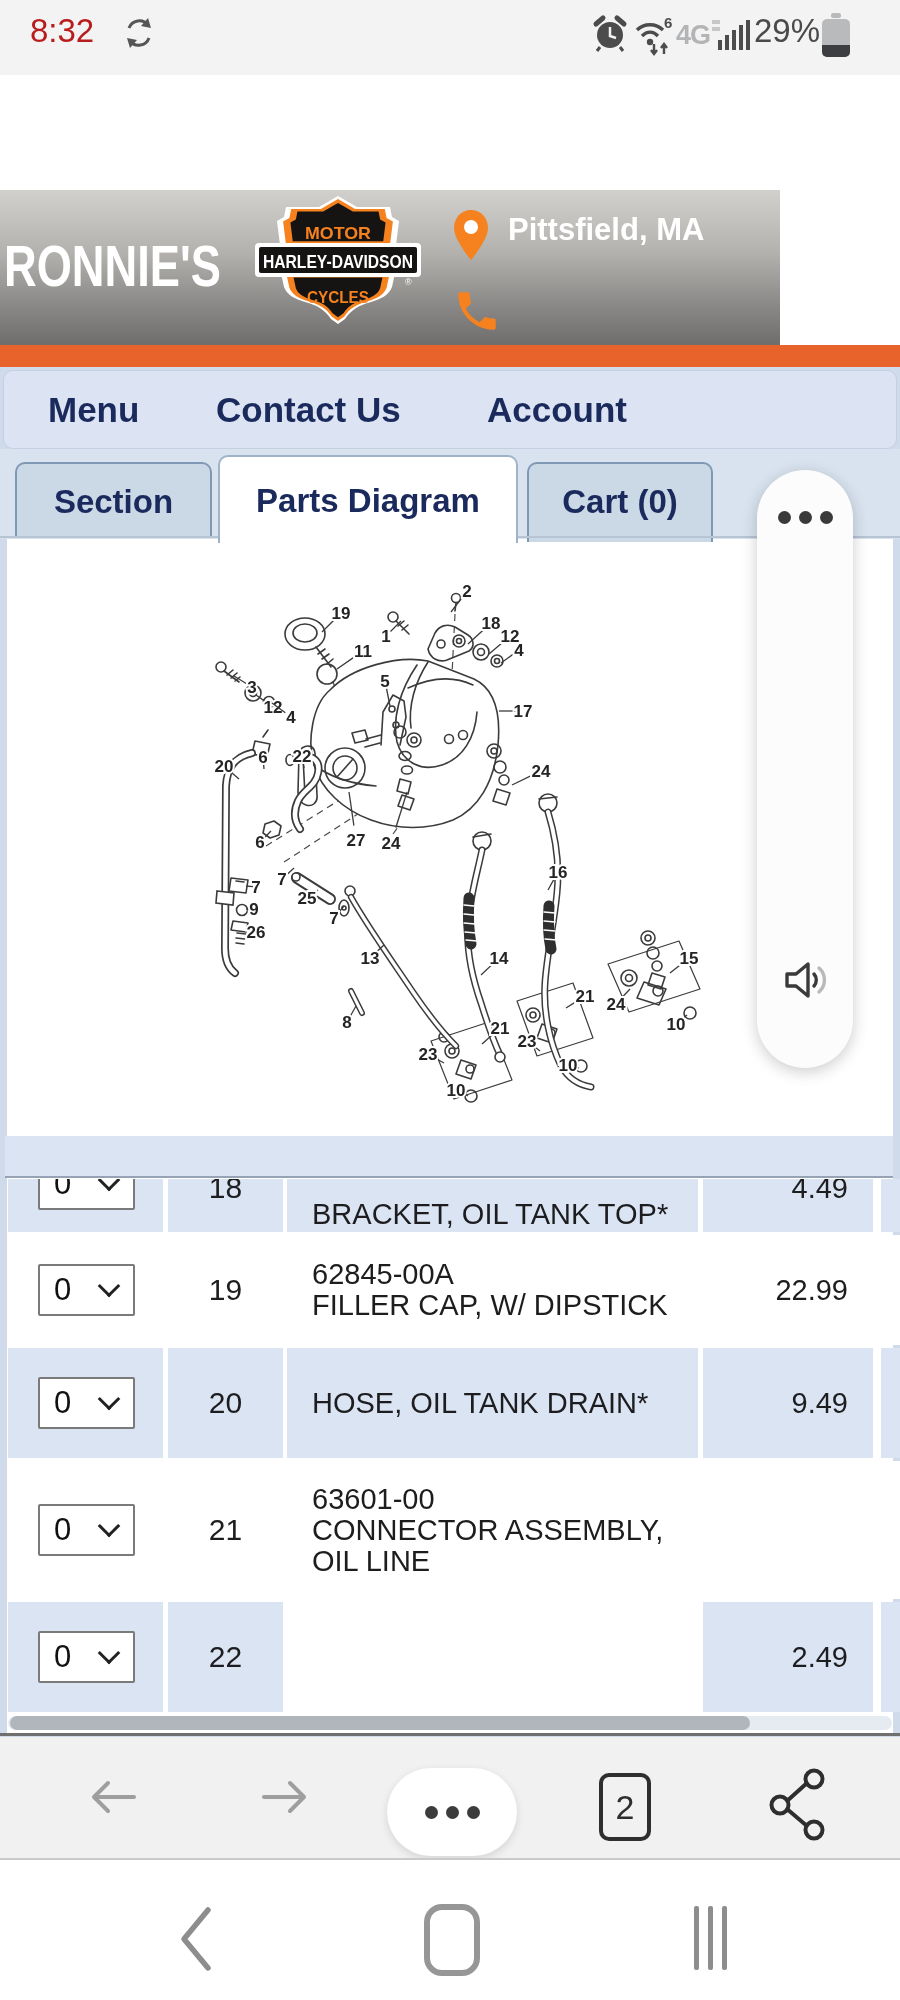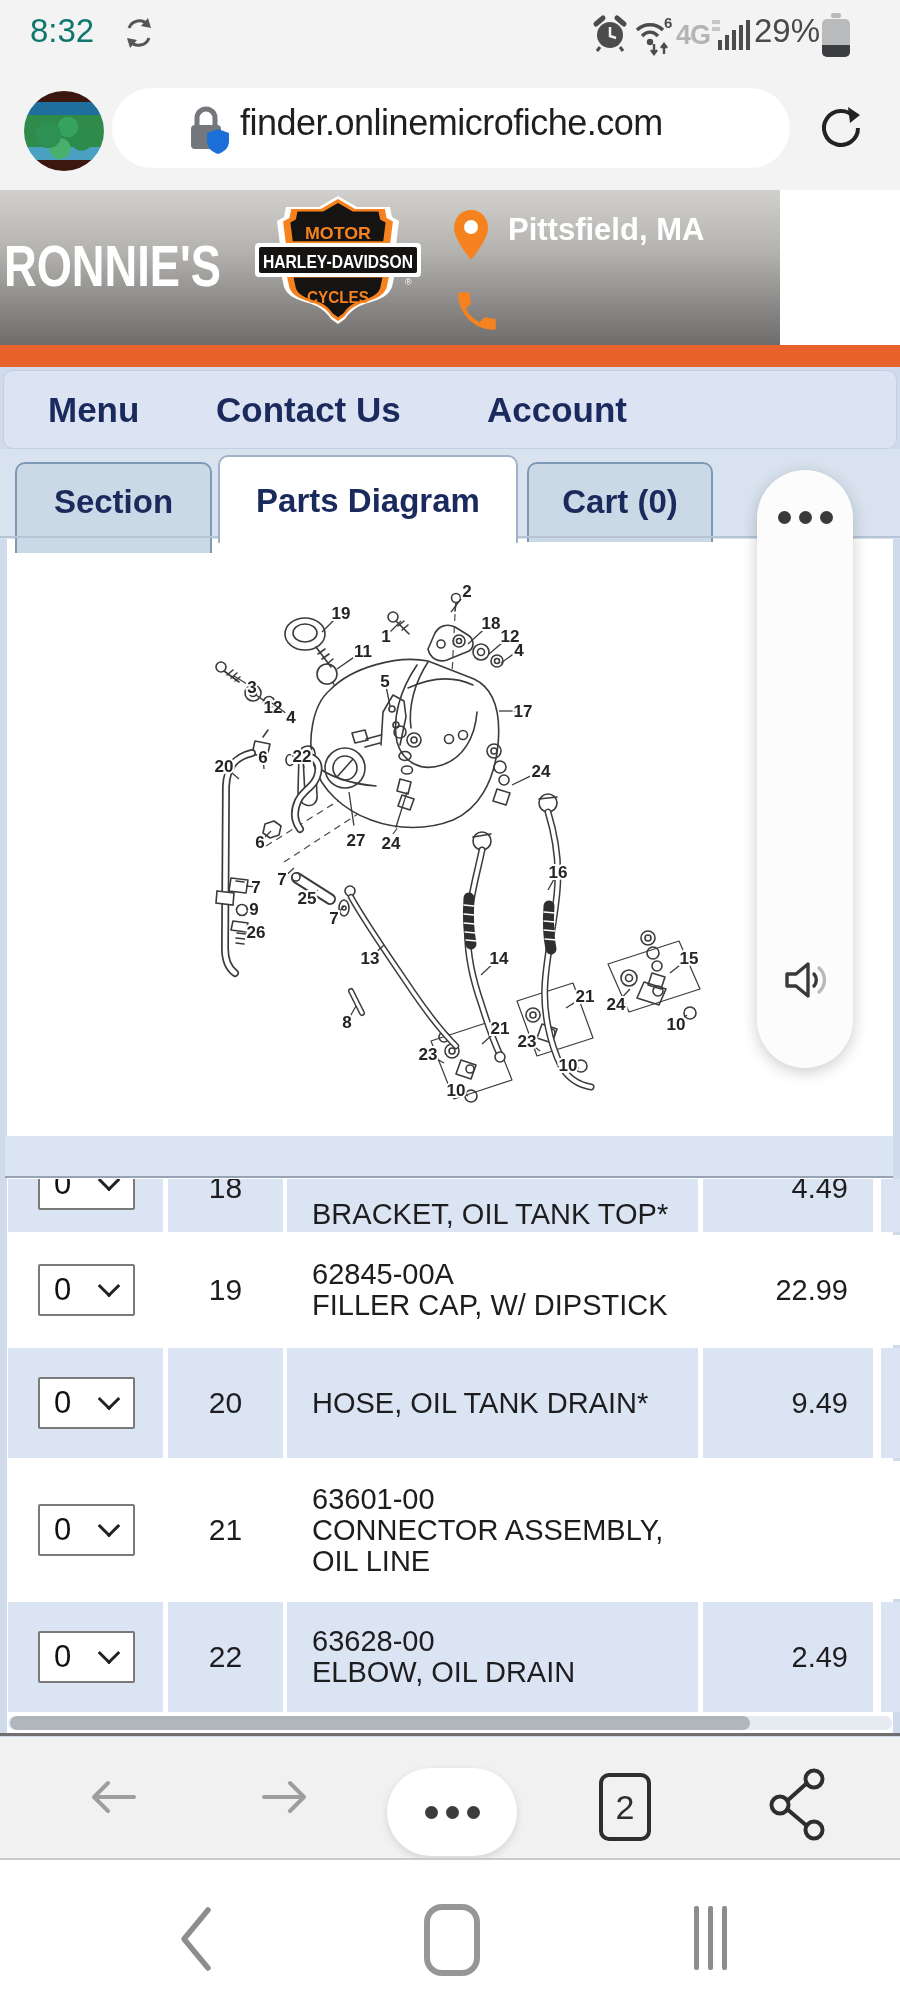--- a/index.html
+++ b/index.html
@@ -2,21 +2,21 @@
 <html><head>
 <meta charset="utf-8">
 <style>
   html,body{margin:0;padding:0;background:#fff;}
   #screen{position:relative;width:900px;height:2000px;overflow:hidden;
           font-family:"Liberation Sans",sans-serif;background:#fff;}
   .abs{position:absolute;}
 
   
   #status-bar{left:0;top:0;width:900px;height:75px;background:#f3f3f4;}
-  #status-time{left:30px;top:12px;font-size:33px;color:#0f766e;}
+  #status-time{left:30px;top:12px;font-size:33px;color:#b91c1c;}
   #pct{left:754px;top:12px;font-size:33px;color:#4a4a4a;}
   #battery{left:822px;top:13px;width:28px;height:46px;}
   #batt-cap{left:9px;top:0;width:10px;height:5px;background:#b9babc;border-radius:2px;}
   #batt-body{left:0;top:6px;width:28px;height:38px;border-radius:5px;overflow:hidden;background:#b9babc;}
   #batt-fill{left:0;top:26px;width:28px;height:12px;background:#3c3e41;}
   .fourg{left:676px;top:20px;font-size:27px;font-weight:bold;color:#b3b4b6;letter-spacing:-1px;}
   .fourg-marks{display:inline-block;vertical-align:top;margin-left:2px;}
   .fourg-marks i{display:block;width:8px;height:4px;background:#c6c7c9;margin-bottom:3px;}
 
   
@@ -148,34 +148,20 @@
     </svg>
     <span class="abs" id="pct">29%</span>
     <span class="abs" id="battery">
       <span class="abs" id="batt-cap"></span>
       <span class="abs" id="batt-body">
           <span class="abs" id="batt-fill"></span>
         </span>
     </span>
   </div>
 
-  <div class="abs" id="url-row">
-    <span class="abs" id="avatar"></span>
-    <span class="abs" id="url-pill"></span>
-    <svg class="abs" id="lock" width="46" height="54" viewBox="0 0 46 54">
-      <path d="M13,24 V16 a9,9 0 0 1 18,0 V24" fill="none" stroke="#74777b" stroke-width="5"></path>
-      <rect x="7" y="23" width="30" height="24" rx="4" fill="#74777b"></rect>
-      <path d="M34,27 l11,4 v8 c0,7 -5,11 -11,13 c-6,-2 -11,-6 -11,-13 v-8 Z" fill="#1d6fd8"></path>
-    </svg>
-    <span class="abs" id="url-text">finder.onlinemicrofiche.com</span>
-    <svg class="abs" id="refresh-btn" width="46" height="46" viewBox="0 0 46 46">
-      <path d="M36,12 A17,17 0 1 0 40,23" fill="none" stroke="#222" stroke-width="4"></path>
-      <polygon points="30,2 42,10 32,18" fill="#222"></polygon>
-    </svg>
-  </div>
 
   <div class="abs" id="site-header">
     <span class="abs" id="dealer-name">RONNIE'S</span>
     <svg class="abs" id="hd-logo" width="170" height="134" viewBox="0 0 170 134">
       <path id="shield-top" d="M85,3 L104,14 L137,14 L139,24 L146,28 L143,52 L27,52 L24,28 L31,24 L33,14 L66,14 Z" fill="#ffffff"></path>
       <g transform="translate(85,33) scale(0.90) translate(-85,-33)">
           <path d="M85,3 L104,14 L137,14 L139,24 L146,28 L143,52 L27,52 L24,28 L31,24 L33,14 L66,14 Z" fill="#f5821f"></path>
         </g>
       <g transform="translate(85,35) scale(0.78) translate(-85,-35)">
           <path d="M85,3 L104,14 L137,14 L139,24 L146,28 L143,52 L27,52 L24,28 L31,24 L33,14 L66,14 Z" fill="#161413"></path>
@@ -211,21 +197,21 @@
       <div id="nav-items">
         <div class="nav-item" style="left: 44px;">Menu</div>
         <div class="nav-item" style="left: 212px;">Contact Us</div>
         <div class="nav-item" style="left: 483px;">Account</div>
       </div>
     </div>
 
   <div class="abs" id="tab-strip"></div>
   <div class="abs" id="tab-line"></div>
   <div id="tab-row">
-      <div class="tab abs" style="left: 15px; top: 462px; width: 197px; height: 91px; line-height: 76px;">Section</div>
+      <div class="tab abs" style="left: 15px; top: 462px; width: 197px; height: 76px; line-height: 76px;">Section</div>
       <div class="tab abs active" style="left: 218px; top: 455px; width: 300px; height: 88px; line-height: 88px;">Parts Diagram</div>
       <div class="tab abs" style="left: 527px; top: 462px; width: 186px; height: 80px; line-height: 76px;">Cart (0)</div>
     </div>
 
   <div class="abs" id="diagram-panel"></div>
   <svg id="diagram-svg" viewBox="140 555 620 560">
     <g stroke="#4a4a4a" stroke-width="1.2" stroke-dasharray="7 5" fill="none">
       <path d="M455,614 L449,735"></path>
         <path d="M266,846 L354,791"></path>
         <path d="M284,862 L370,806"></path>
@@ -517,26 +503,20 @@
       </div>
       <div class="trow abs blue" style="top: 1602px; height: 110px;">
         <div class="row-inner" style="height: 110px; margin-top: 0px;">
           <div class="cell c-qty" style="background: rgb(219, 228, 243);">
             <div class="qty-box" style="top: 29px;">
               <span class="qty-val">0</span>
               <span class="qty-chevron"></span>
             </div>
           </div>
           <div class="cell c-ref" style="background: rgb(219, 228, 243); line-height: 110px;">22</div>
-          <div class="cell c-desc" style="background: rgb(219, 228, 243);">
-            <div class="desc-block" style="top: 50%; transform: translateY(-50%);">
-              <div>63628-00</div>
-              <div>ELBOW, OIL DRAIN</div>
-            </div>
-          </div>
           <div class="cell c-price" style="background: rgb(219, 228, 243); line-height: 110px;"><span>2.49</span></div>
           <div class="cell c-extra" style="background: rgb(219, 228, 243);"></div>
         </div>
       </div>
     </div>
   <div class="abs" id="hscroll-track"></div>
   <div class="abs" id="hscroll-thumb"></div>
   <div class="abs" id="content-endline"></div>
 
   <div class="abs" id="toolbar">

